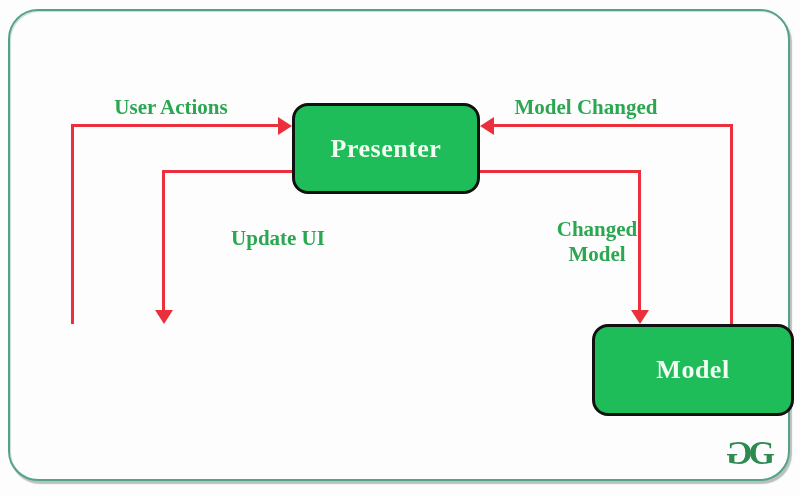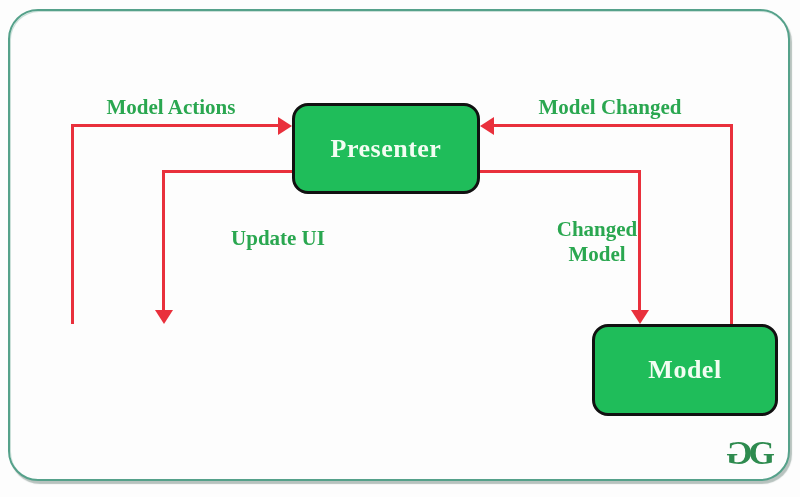--- a/index.html
+++ b/index.html
@@ -45,32 +45,32 @@
     display: flex;
     align-items: center;
     justify-content: center;
     color: var(--box-text);
     font-size: 26px;
     font-weight: bold;
     letter-spacing: 0.5px;
   }
   .node-presenter { left: 292px; top: 103px; width: 188px; height: 91px; }
   .node-view      { left: 26px;  top: 324px; width: 186px; height: 92px; }
-  .node-model     { left: 592px; top: 324px; width: 186px; height: 92px; }
+  .node-model     { left: 592px; top: 324px; width: 202px; height: 92px; }
 
   .edge-label {
     position: absolute;
     color: var(--label-green);
     font-size: 21px;
     font-weight: bold;
     text-align: center;
     line-height: 1.2;
   }
   .label-user-actions  { left: 81px;  top: 95px;  width: 180px; }
-  .label-model-changed { left: 520px; top: 95px;  width: 180px; }
+  .label-model-changed { left: 496px; top: 95px;  width: 180px; }
   .label-update-ui     { left: 165px; top: 226px; width: 130px; padding-left: 48px; }
   .label-update-model  { left: 551px; top: 217px; width: 92px; }
 
   .hline, .vline {
     position: absolute;
     background: var(--arrow-red);
   }
   .hline { height: 3px; }
   .vline { width: 3px; }
 
@@ -112,21 +112,21 @@
 </head>
 <body>
 
 <div class="canvas">
 
   <div class="frame"></div>
 
   <div class="vline" style="left:71px; top:124px; height:200px;"></div>
   <div class="hline" style="left:71px; top:124px; width:209px;"></div>
   <div class="arrowhead arrow-right" style="left:278px; top:117px;"></div>
-  <div class="edge-label label-user-actions">Model Actions</div>
+  <div class="edge-label label-user-actions">User Actions</div>
 
   <div class="vline" style="left:730px; top:124px; height:200px;"></div>
   <div class="hline" style="left:492px; top:124px; width:241px;"></div>
   <div class="arrowhead arrow-left" style="left:480px; top:117px;"></div>
   <div class="edge-label label-model-changed">Model Changed</div>
 
   <div class="hline" style="left:162px; top:170px; width:130px;"></div>
   <div class="vline" style="left:162px; top:170px; height:142px;"></div>
   <div class="arrowhead arrow-down" style="left:155px; top:310px;"></div>
   <div class="edge-label label-update-ui">Update UI</div>

